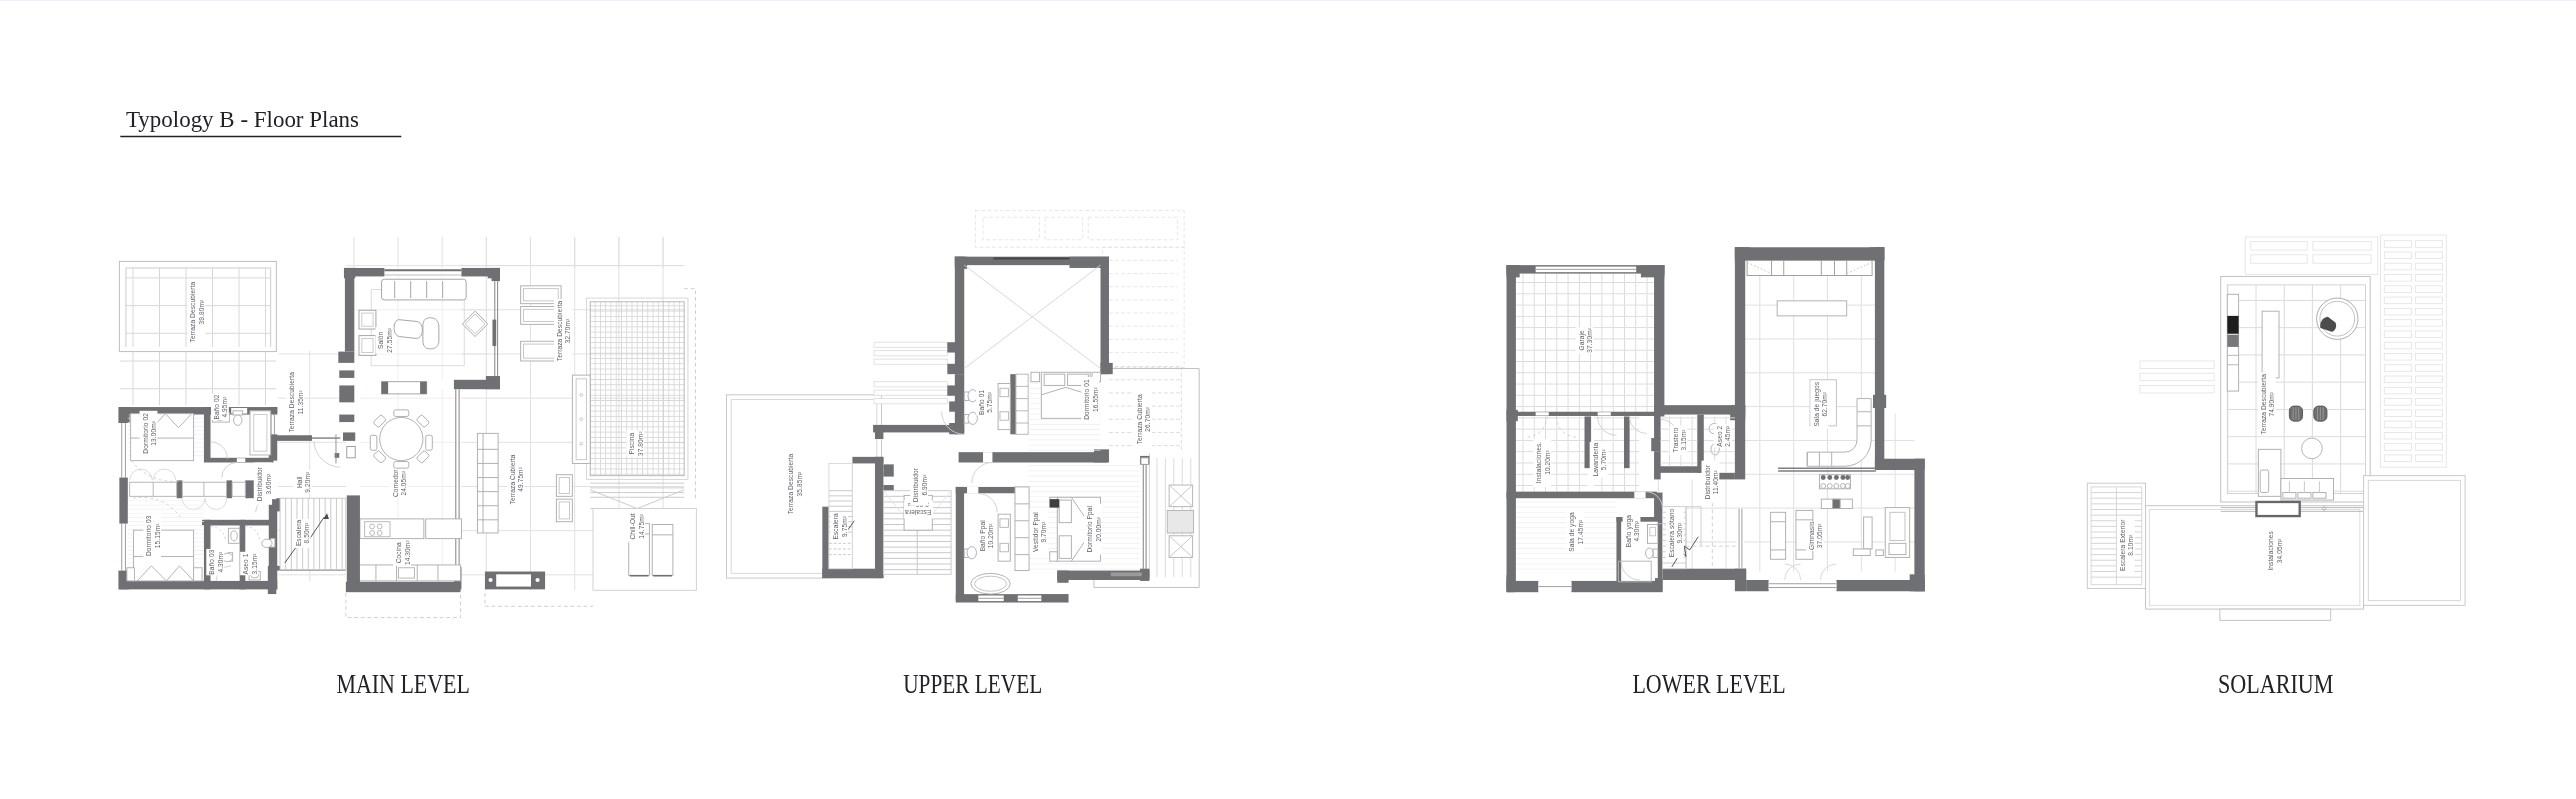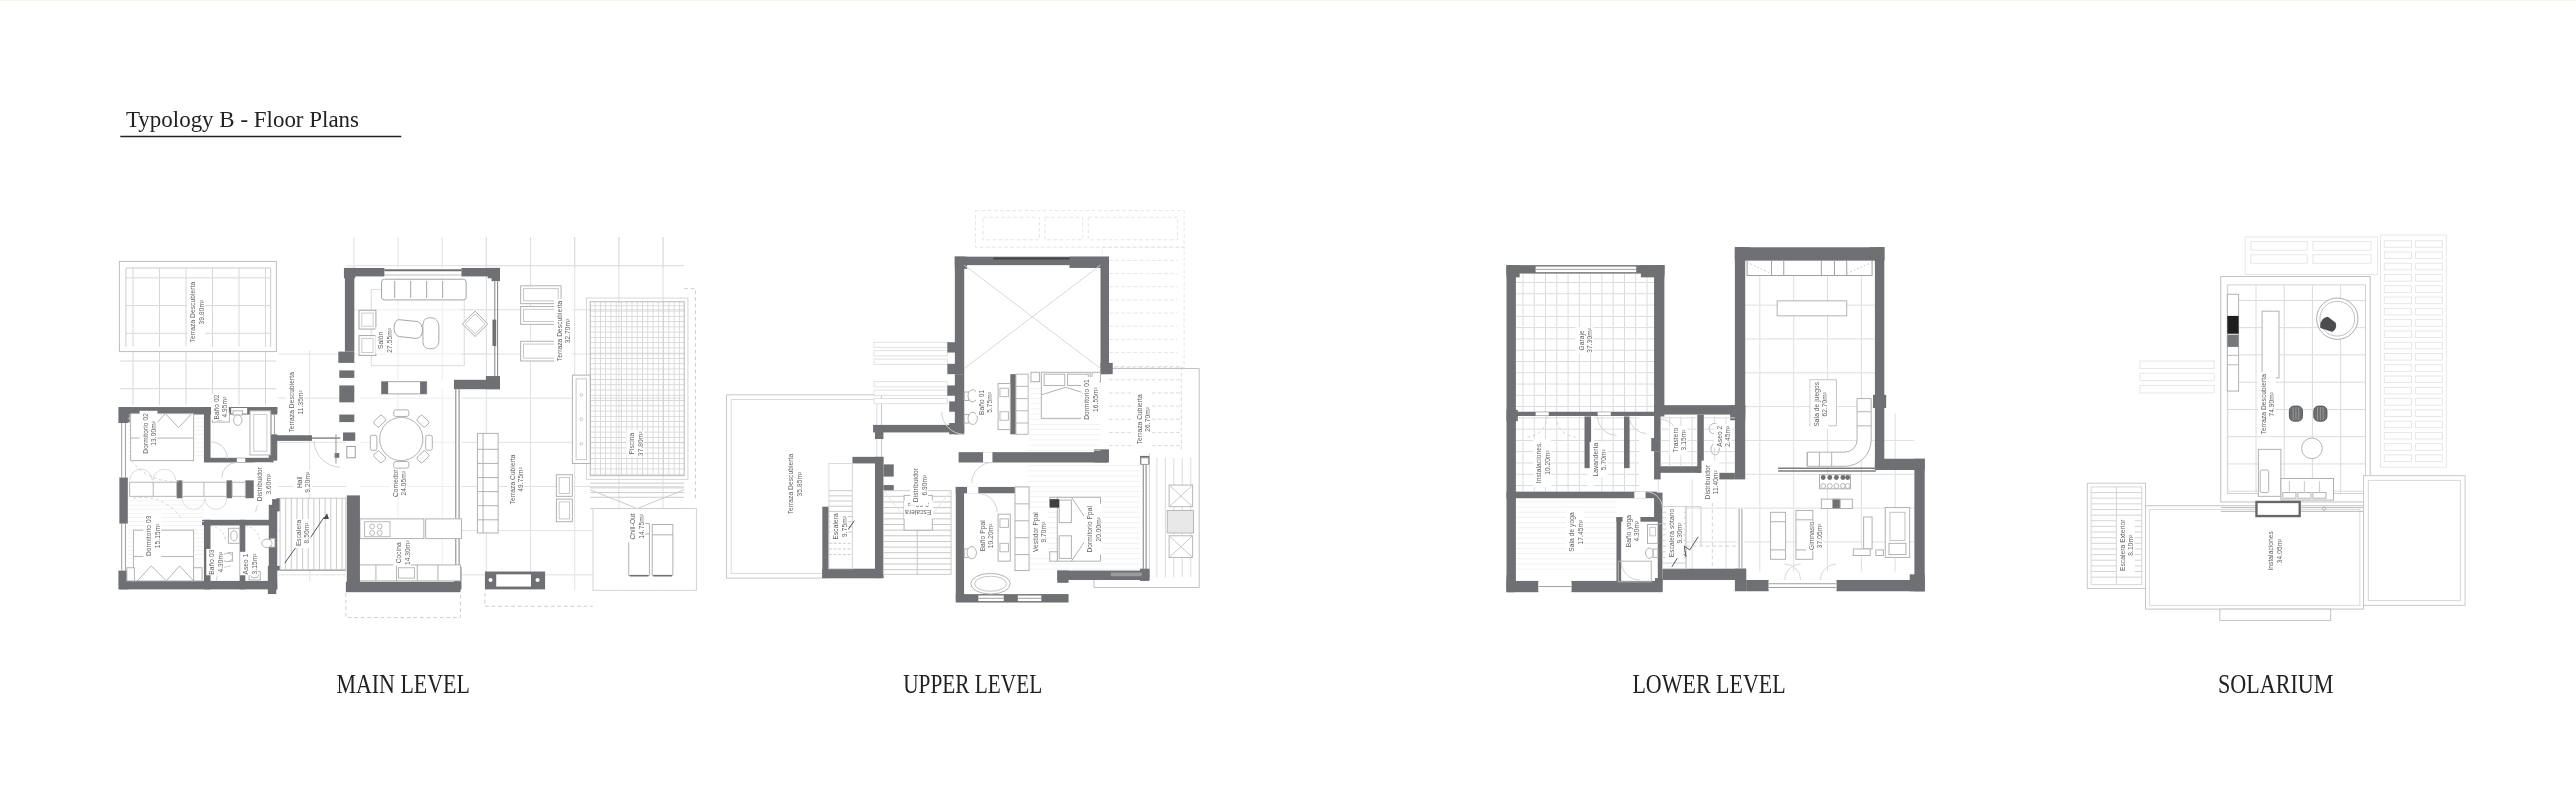--- a/index.html
+++ b/index.html
@@ -1,16 +1,16 @@
 <!DOCTYPE html>
 <html style="font-size:15px"><head>
 <meta charset="utf-8">
 <style>
 html,body{margin:0;padding:0;background:#fff}
-#page{width:2576px;height:800px;position:relative;background:#84cc16;overflow:hidden}
+#page{width:2576px;height:800px;position:relative;background:#8b5cf6;overflow:hidden}
 svg{display:block}
 .t{font-family:"Liberation Sans",sans-serif;font-size:7px;fill:#5f6063;letter-spacing:0.1px}
 .cap{font-family:"Liberation Serif",serif;font-size:30px;fill:#212225}
 .hd{font-family:"Liberation Serif",serif;font-size:23.5px;fill:#212225}
 </style>
 </head>
 <body>
 <div id="page">
 <svg width="2576" height="800" viewBox="0 0 2741 851">
 <defs>

